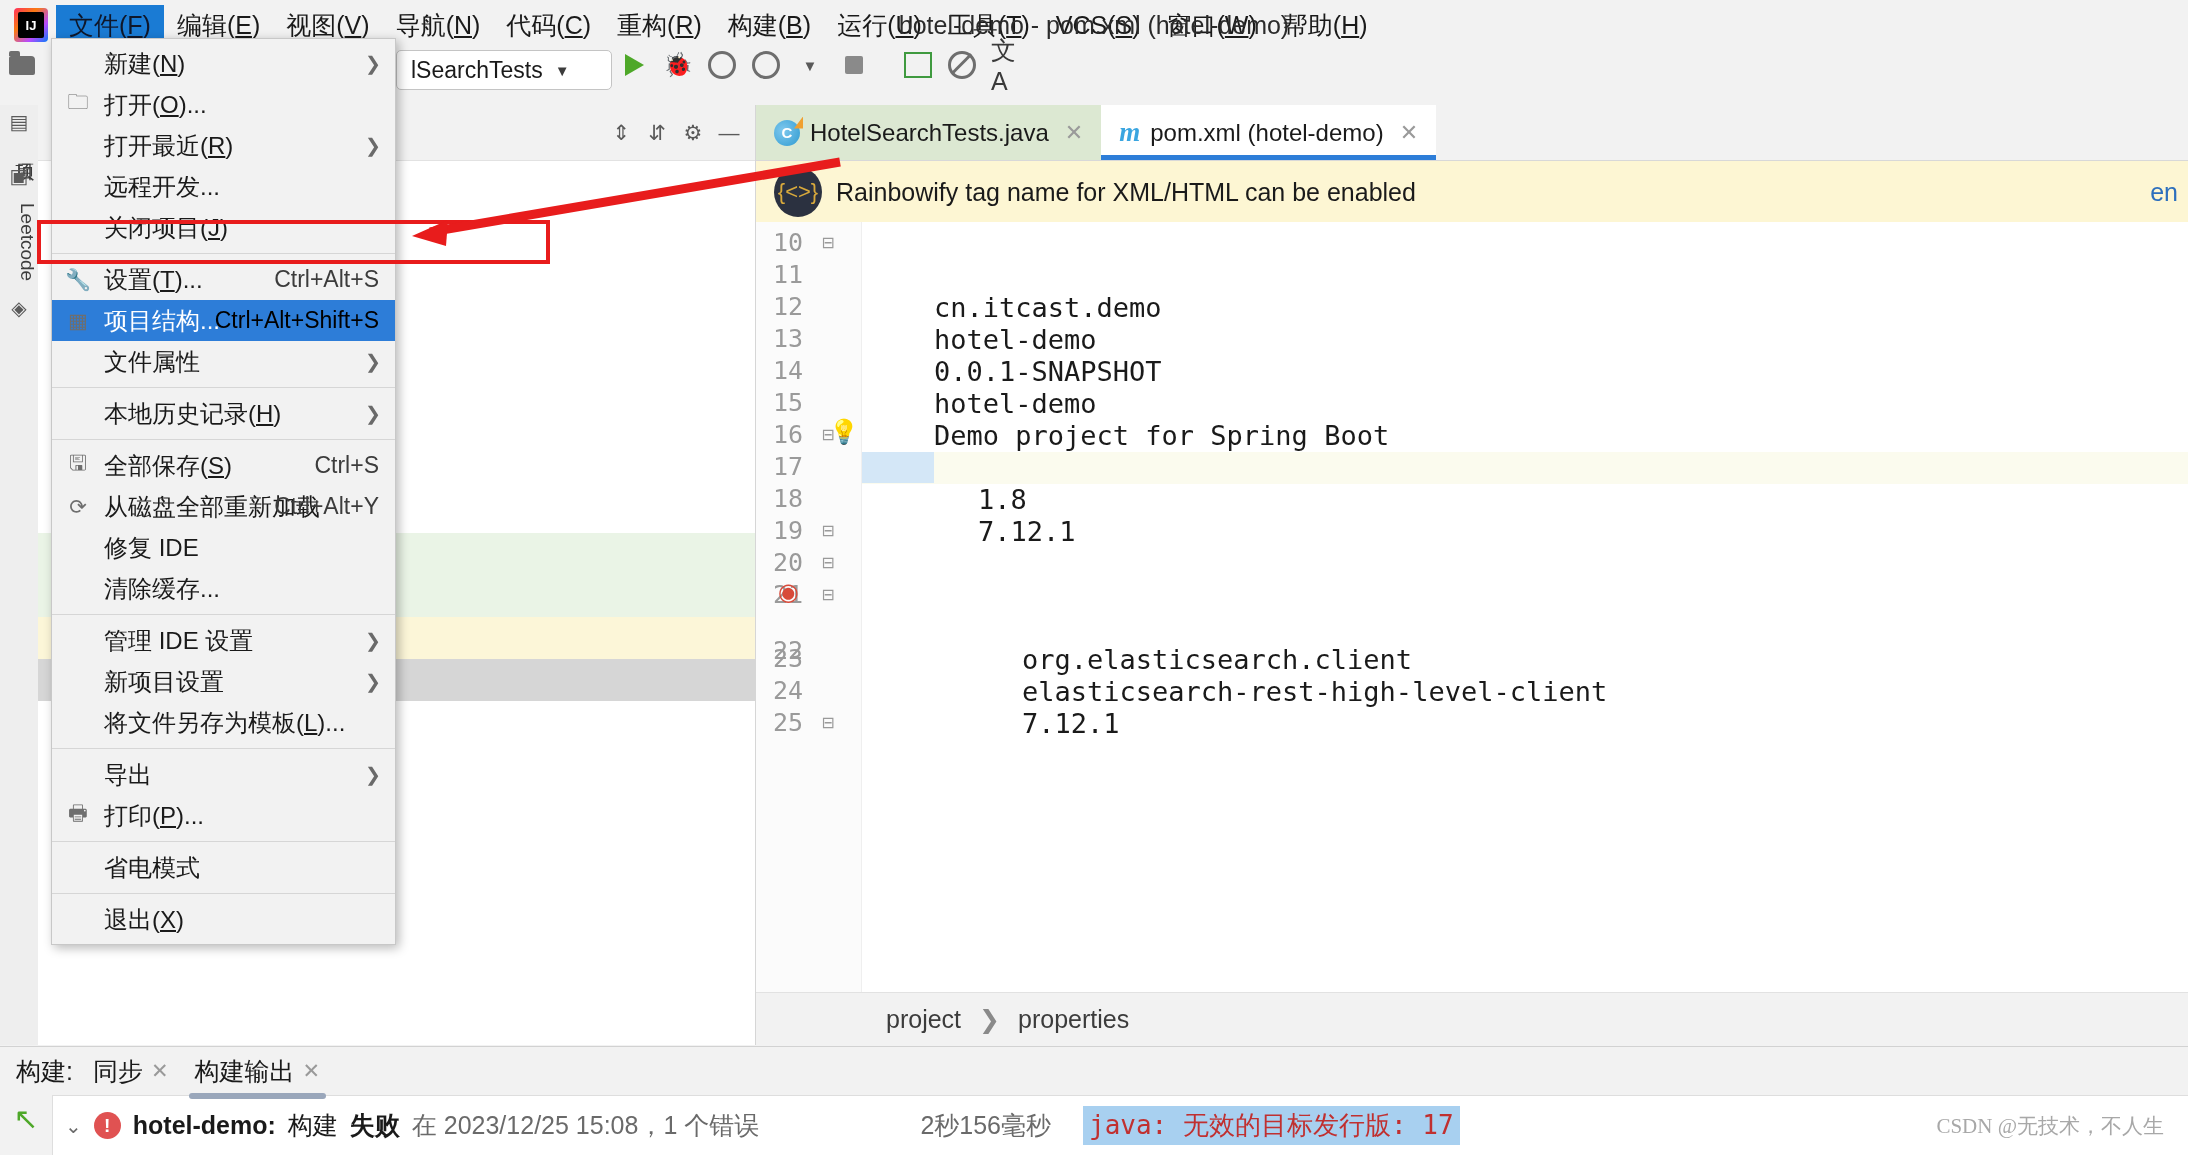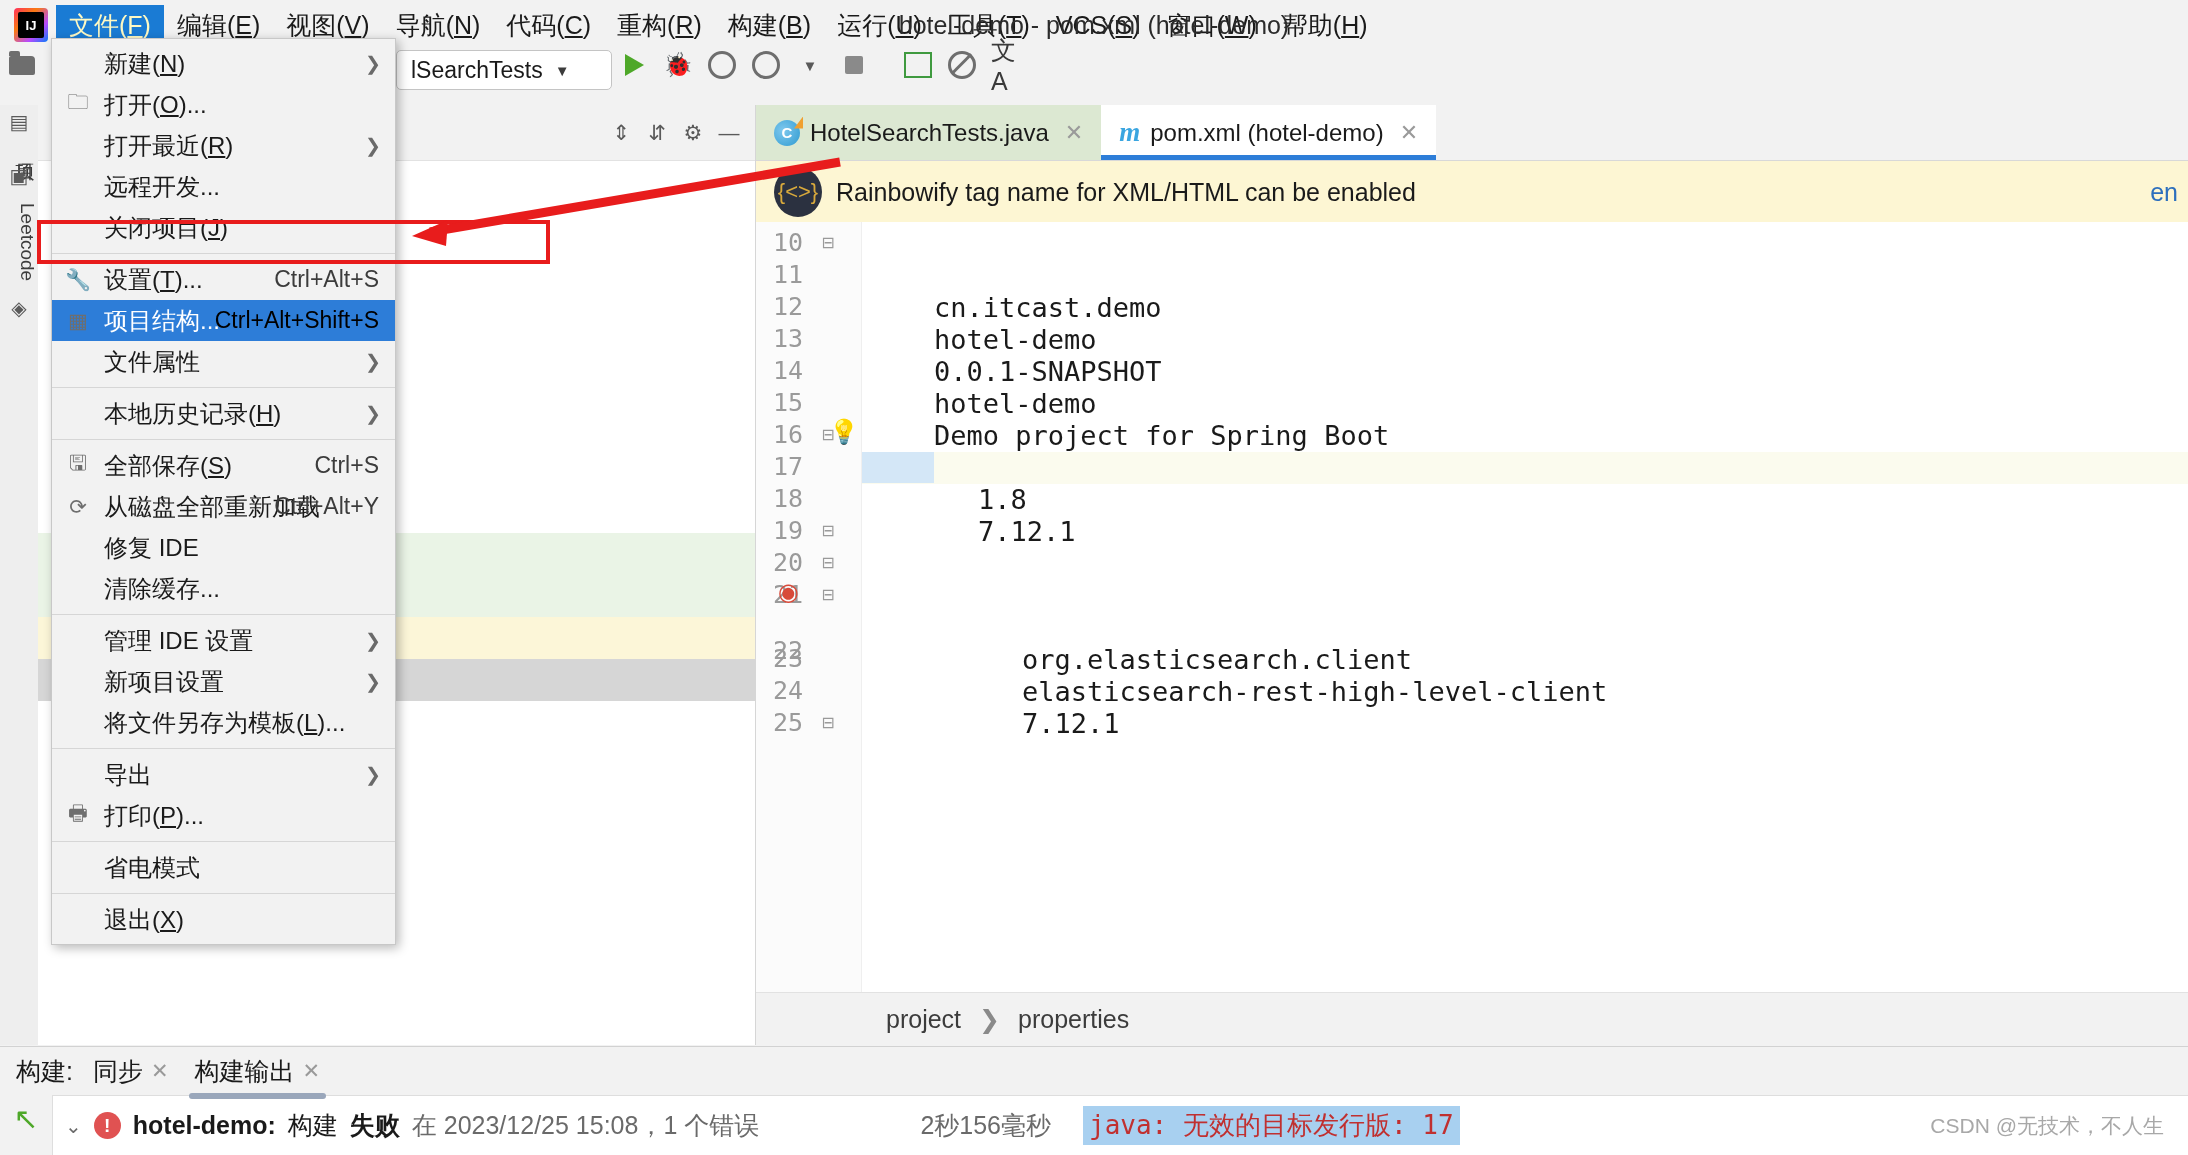--- a/index.html
+++ b/index.html
@@ -27,21 +27,21 @@
     content:"IJ";position:absolute;left:4px;top:4px;right:4px;bottom:4px;
     background:#000;color:#fff;border-radius:2px;font-size:13px;
     font-weight:bold;display:flex;align-items:center;justify-content:center;
     font-family:"Liberation Sans",sans-serif;
   }
   .menubar{display:flex;align-items:center;height:50px;}
   .menu-top{
     font-size:25px;padding:8px 13px;color:#1a1a1a;white-space:nowrap;
     line-height:1;cursor:default;
   }
-  .menu-top.active{background:#1a7bd4;color:#fef9c3;}
+  .menu-top.active{background:#1a7bd4;color:#0f172a;}
   .menu-top u{text-decoration:underline;}
   .win-title{
     position:absolute;left:0;right:0;top:0;height:50px;
     display:flex;align-items:center;justify-content:center;
     font-size:25px;color:#2b2b2b;pointer-events:none;
   }
 
   
   .toolbar{
     position:absolute;left:0;top:50px;width:2188px;height:55px;
@@ -171,21 +171,21 @@
   .build-left{
     width:1000px;background:#fff;border-left:1px solid #dedede;border-top:1px solid #dedede;
     display:flex;align-items:center;font-size:25px;gap:12px;padding-left:12px;
   }
   .err-ic{width:27px;height:27px;border-radius:50%;background:#e05252;color:#fff;font-size:19px;display:flex;align-items:center;justify-content:center;font-weight:bold;}
   .build-right{flex:1;background:#fff;border-top:1px solid #dedede;position:relative;display:flex;align-items:center;padding-left:18px;}
   .javaerr{
     background:#a8d0f0;color:#c03030;font-size:26px;padding:2px 6px;
     font-family:"DejaVu Sans Mono","Liberation Mono",monospace;
   }
-  .watermark{position:absolute;right:24px;font-size:21px;color:#a8a8a8;}
+  .watermark{position:absolute;right:24px;font-size:21px;color:#a8a8a8;font-family:Liberation Serif, serif;}
 
   
   .menu-popup{
     position:absolute;left:51px;top:38px;width:343px;background:#f2f2f2;
     border:1px solid #c8c8c8;box-shadow:3px 3px 10px rgba(0,0,0,.28);z-index:60;
     padding:4px 0;
   }
   .mi{
     height:41px;display:flex;align-items:center;font-size:24px;color:#1a1a1a;position:relative;
     padding-left:0;white-space:nowrap;

